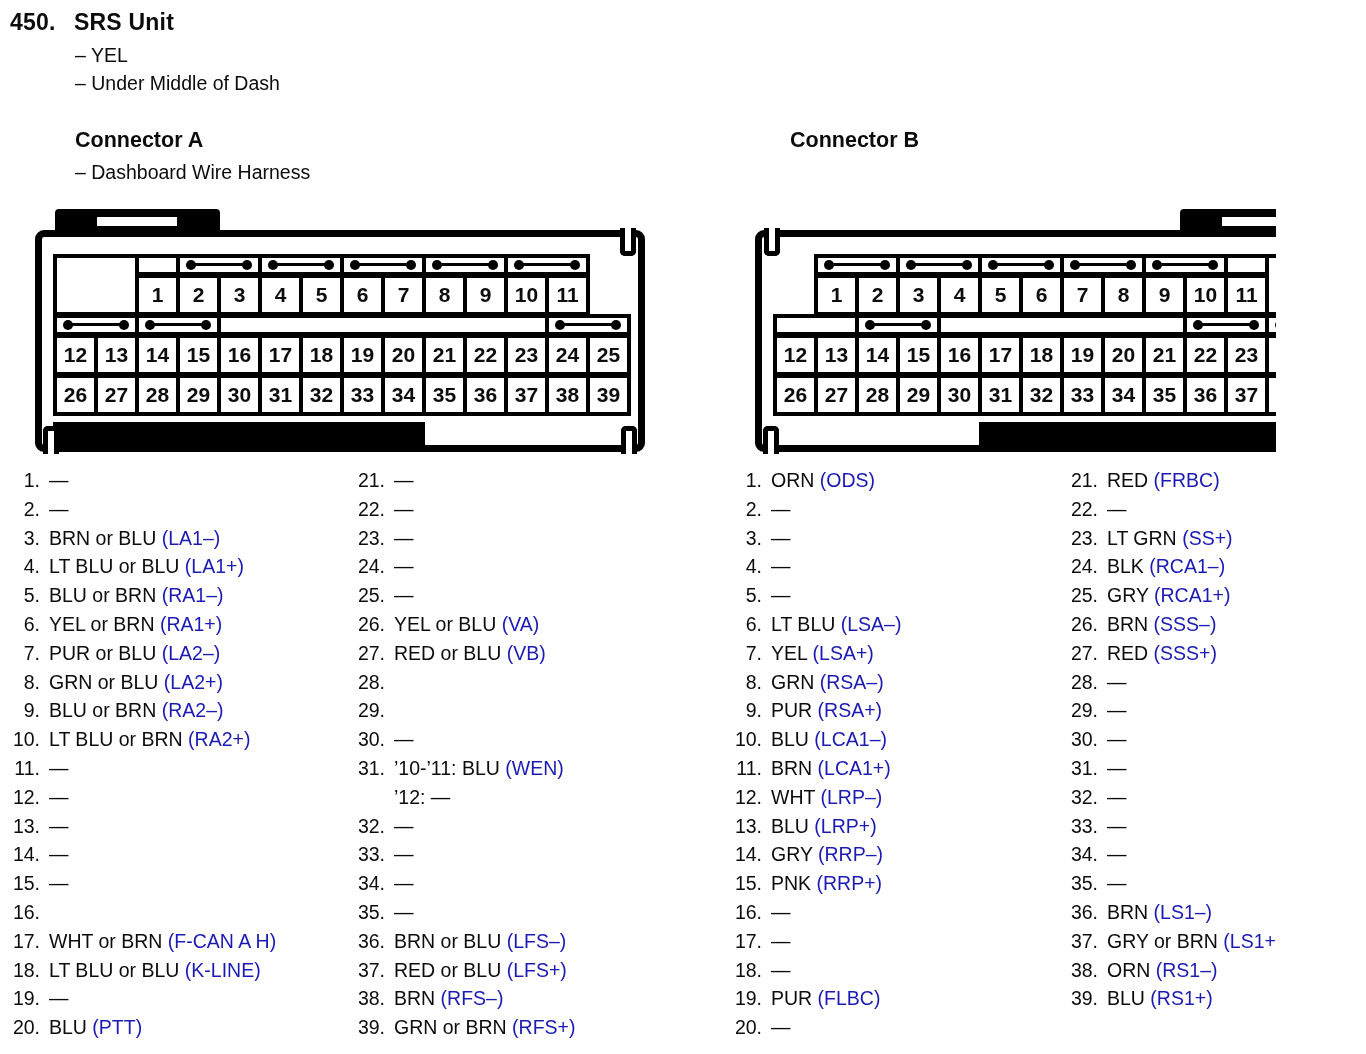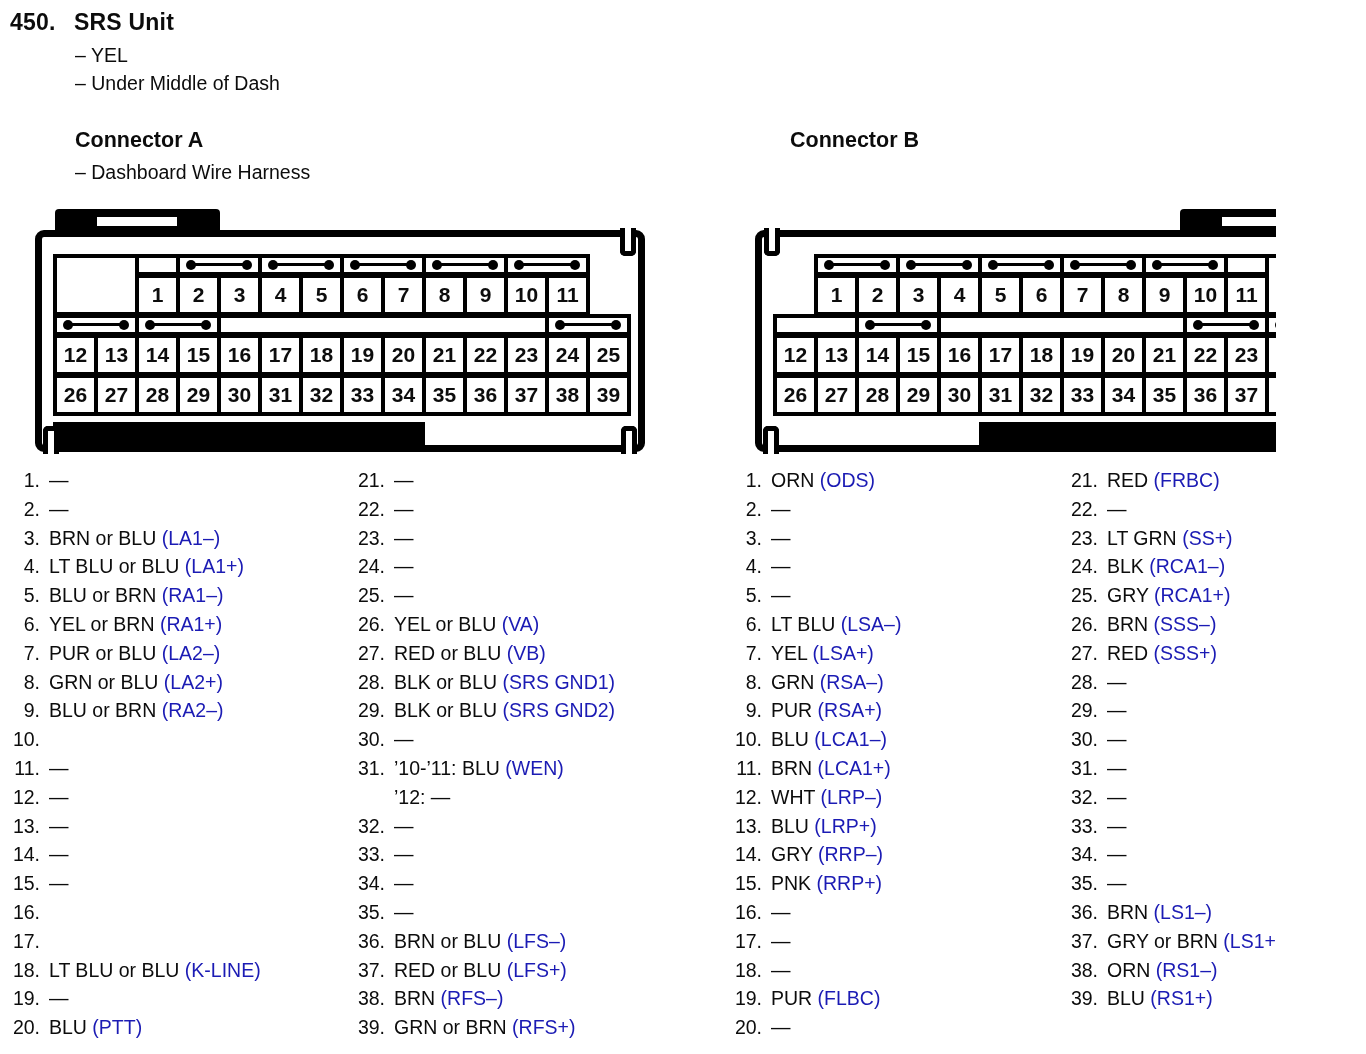--- a/index.html
+++ b/index.html
@@ -236,20 +236,21 @@
       <div class="prow">
         <span class="num">8.</span>
         <span class="txt"><span>GRN or BLU</span><span class="blue"> (LA2+)</span></span>
       </div>
       <div class="prow">
         <span class="num">9.</span>
         <span class="txt"><span>BLU or BRN</span><span class="blue"> (RA2–)</span></span>
       </div>
       <div class="prow">
         <span class="num">10.</span>
+        <span class="txt"><span>LT BLU or BRN</span><span class="blue"> (RA2+)</span></span>
       </div>
       <div class="prow">
         <span class="num">11.</span>
         <span class="txt"><span>—</span></span>
       </div>
       <div class="prow">
         <span class="num">12.</span>
         <span class="txt"><span>—</span></span>
       </div>
       <div class="prow">
@@ -262,20 +263,21 @@
       </div>
       <div class="prow">
         <span class="num">15.</span>
         <span class="txt"><span>—</span></span>
       </div>
       <div class="prow">
         <span class="num">16.</span>
       </div>
       <div class="prow">
         <span class="num">17.</span>
+        <span class="txt"><span>WHT or BRN</span><span class="blue"> (F-CAN A H)</span></span>
       </div>
       <div class="prow">
         <span class="num">18.</span>
         <span class="txt"><span>LT BLU or BLU</span><span class="blue"> (K-LINE)</span></span>
       </div>
       <div class="prow">
         <span class="num">19.</span>
         <span class="txt"><span>—</span></span>
       </div>
       <div class="prow">
@@ -307,25 +309,23 @@
       <div class="prow">
         <span class="num">26.</span>
         <span class="txt"><span>YEL or BLU</span><span class="blue"> (VA)</span></span>
       </div>
       <div class="prow">
         <span class="num">27.</span>
         <span class="txt"><span>RED or BLU</span><span class="blue"> (VB)</span></span>
       </div>
       <div class="prow">
         <span class="num">28.</span>
-        <span class="txt"><span>BLK or BLU</span><span class="blue"> (SRS GND1)</span></span>
       </div>
       <div class="prow">
         <span class="num">29.</span>
-        <span class="txt"><span>BLK or BLU</span><span class="blue"> (SRS GND2)</span></span>
       </div>
       <div class="prow">
         <span class="num">30.</span>
         <span class="txt"><span>—</span></span>
       </div>
       <div class="prow">
         <span class="num">31.</span>
         <span class="txt"><span>’10-’11: BLU</span><span class="blue"> (WEN)</span></span>
       </div>
       <div class="prow">

